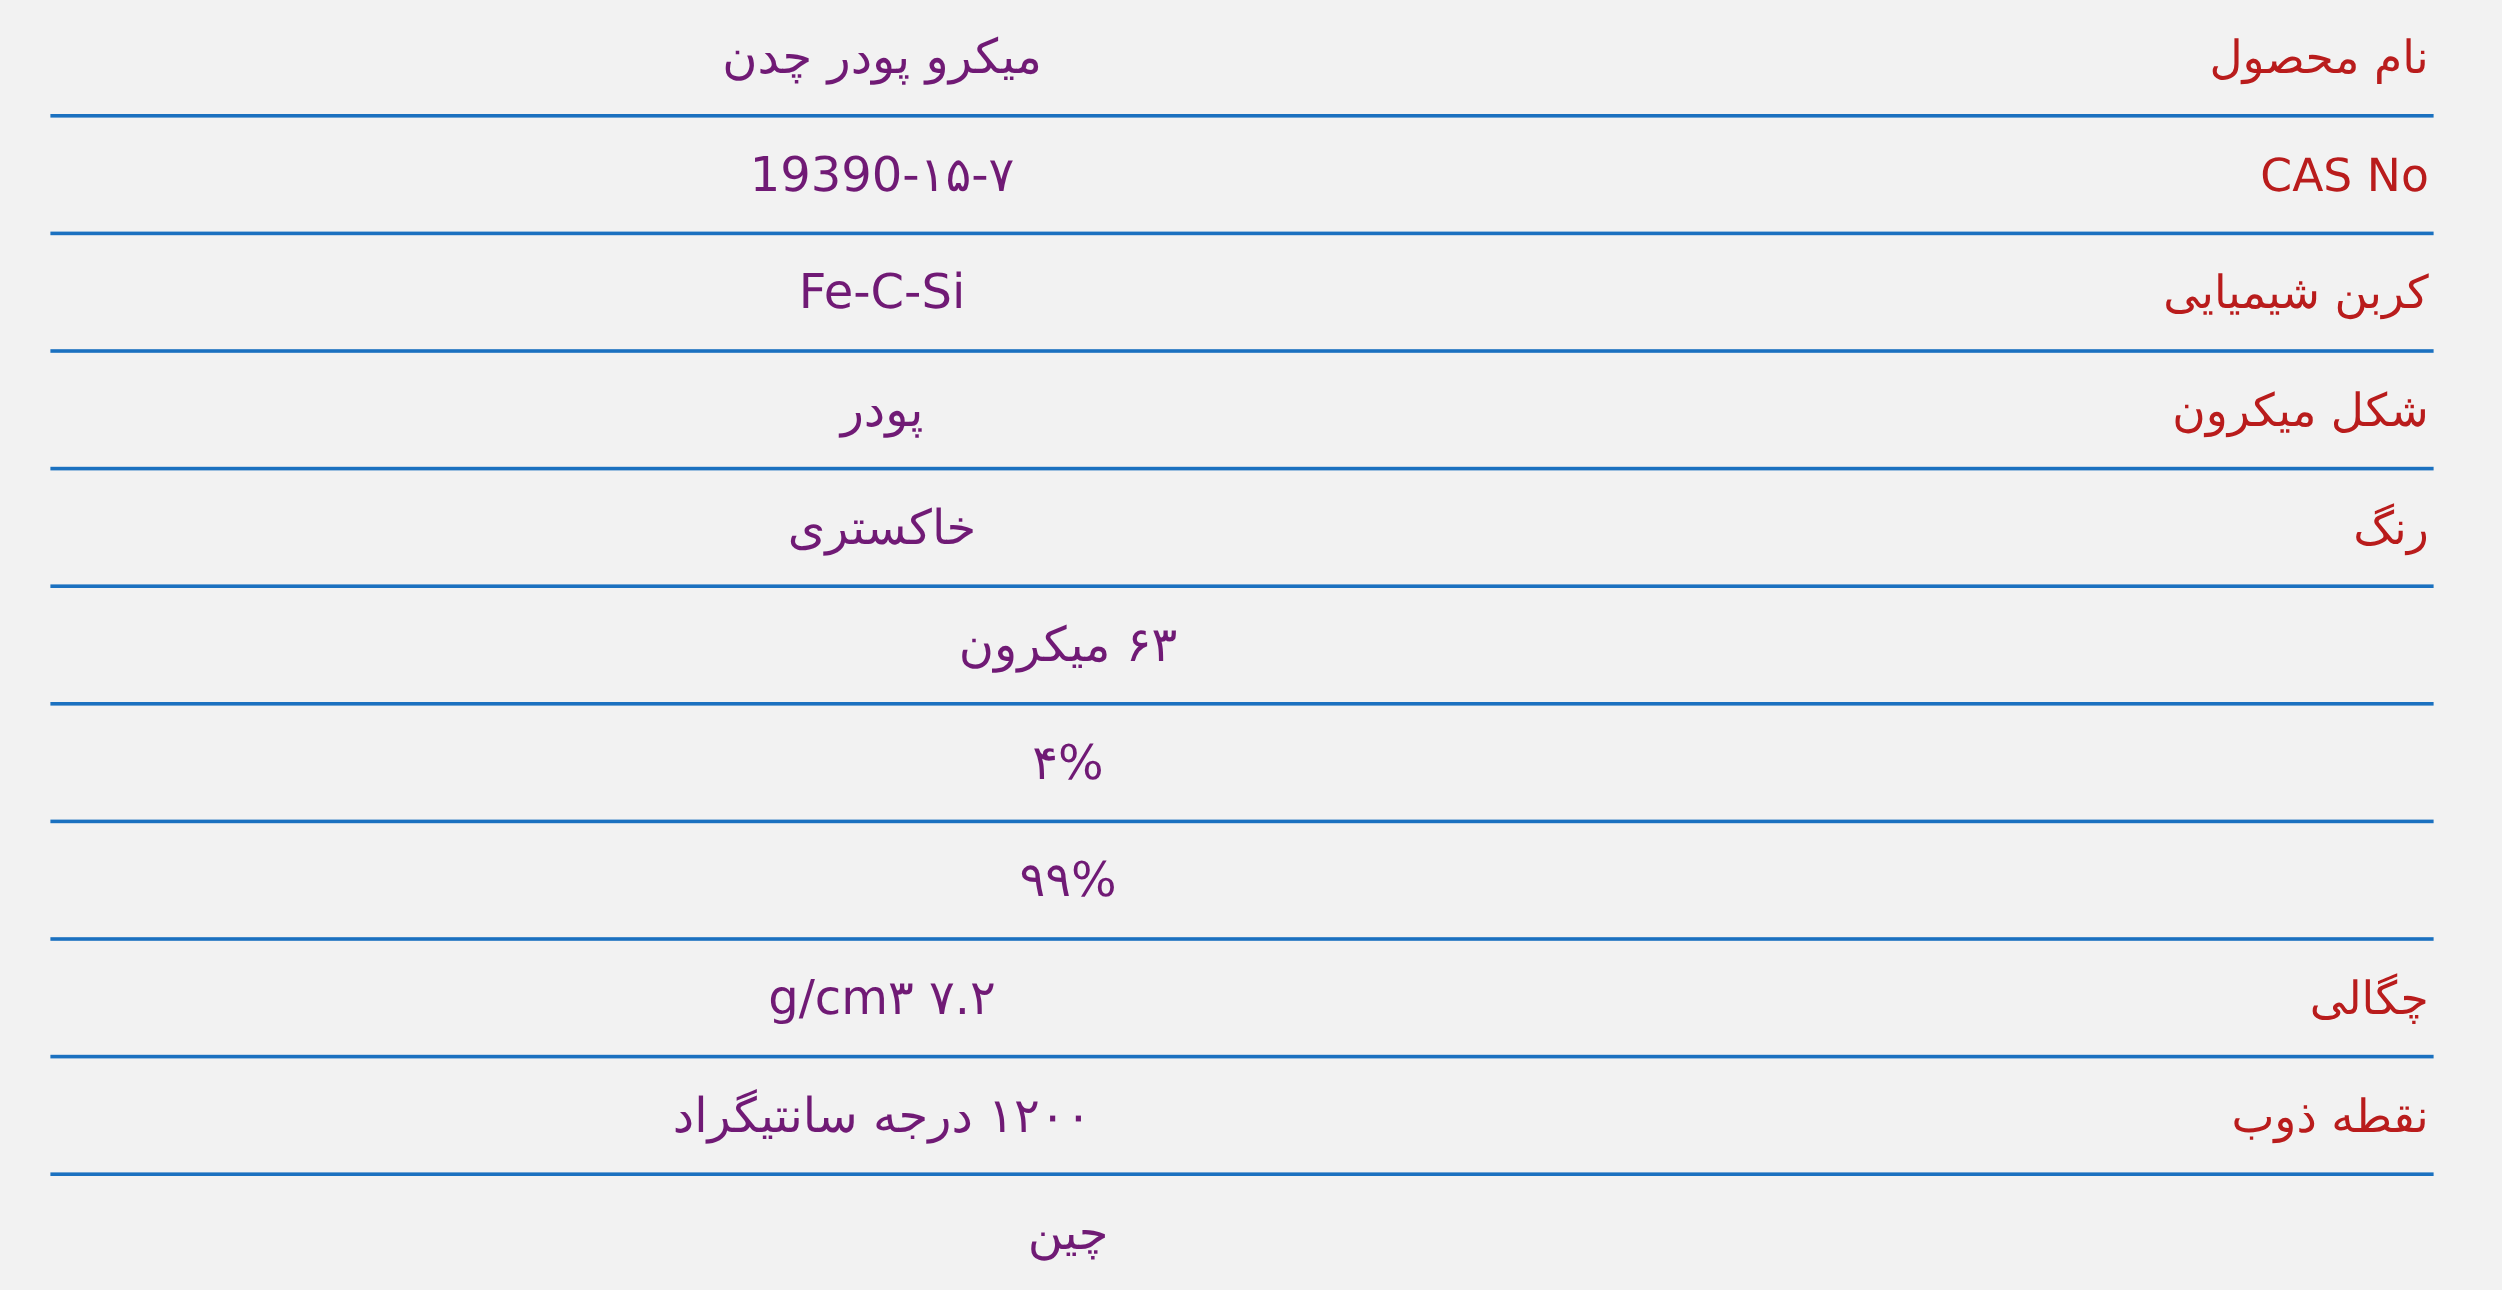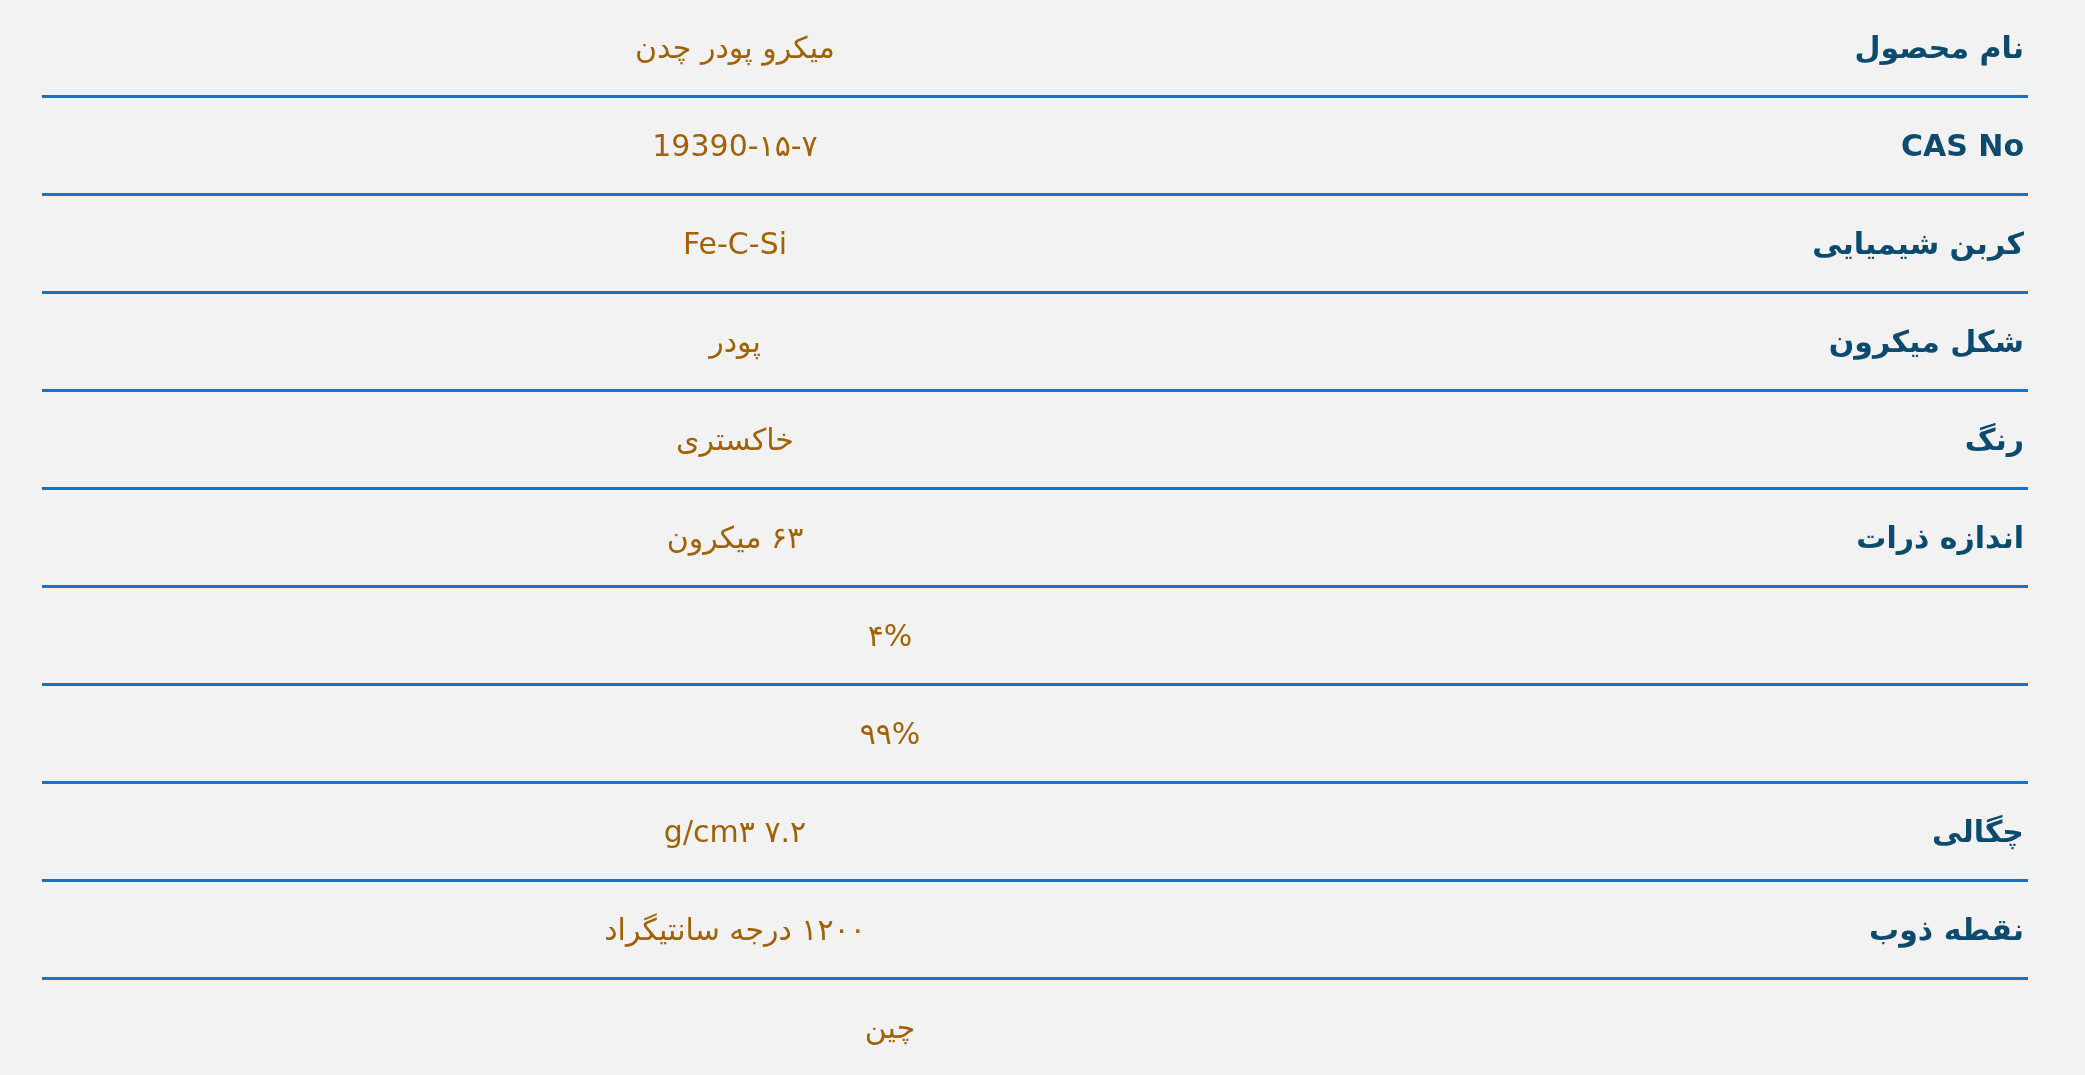--- a/index.html
+++ b/index.html
@@ -37,35 +37,35 @@
   .spec-row:last-child {
     border-bottom: none;
   }
 
   .spec-label {
     width: 310px;
     flex: 0 0 310px;
     text-align: right;
     padding-right: 4px;
     box-sizing: border-box;
-    font-weight: bold;
-    font-size: 30px;
-    color: #0c4a6e;
+    font-weight: normal;
+    font-size: 38px;
+    color: #b91c1c;
     letter-spacing: 0px;
     white-space: nowrap;
   }
 
   .spec-value {
     flex: 1 1 auto;
     text-align: center;
     padding-right: 290px;
     box-sizing: border-box;
     font-weight: normal;
-    font-size: 30px;
-    color: #a16207;
+    font-size: 40px;
+    color: #701a75;
     white-space: nowrap;
     direction: rtl;
   }
 
   .spec-value.ltr-text {
     direction: ltr;
     unicode-bidi: embed;
   }
 </style>
 </head>
@@ -92,21 +92,20 @@
     <div class="spec-label">شکل میکرون</div>
     <div class="spec-value">پودر</div>
   </div>
 
   <div class="spec-row">
     <div class="spec-label">رنگ</div>
     <div class="spec-value">خاکستری</div>
   </div>
 
   <div class="spec-row">
-    <div class="spec-label">اندازه ذرات</div>
     <div class="spec-value">۶۳ میکرون</div>
   </div>
 
   <div class="spec-row">
     <div class="spec-value">۴%</div>
   </div>
 
   <div class="spec-row">
     <div class="spec-value">۹۹%</div>
   </div>

